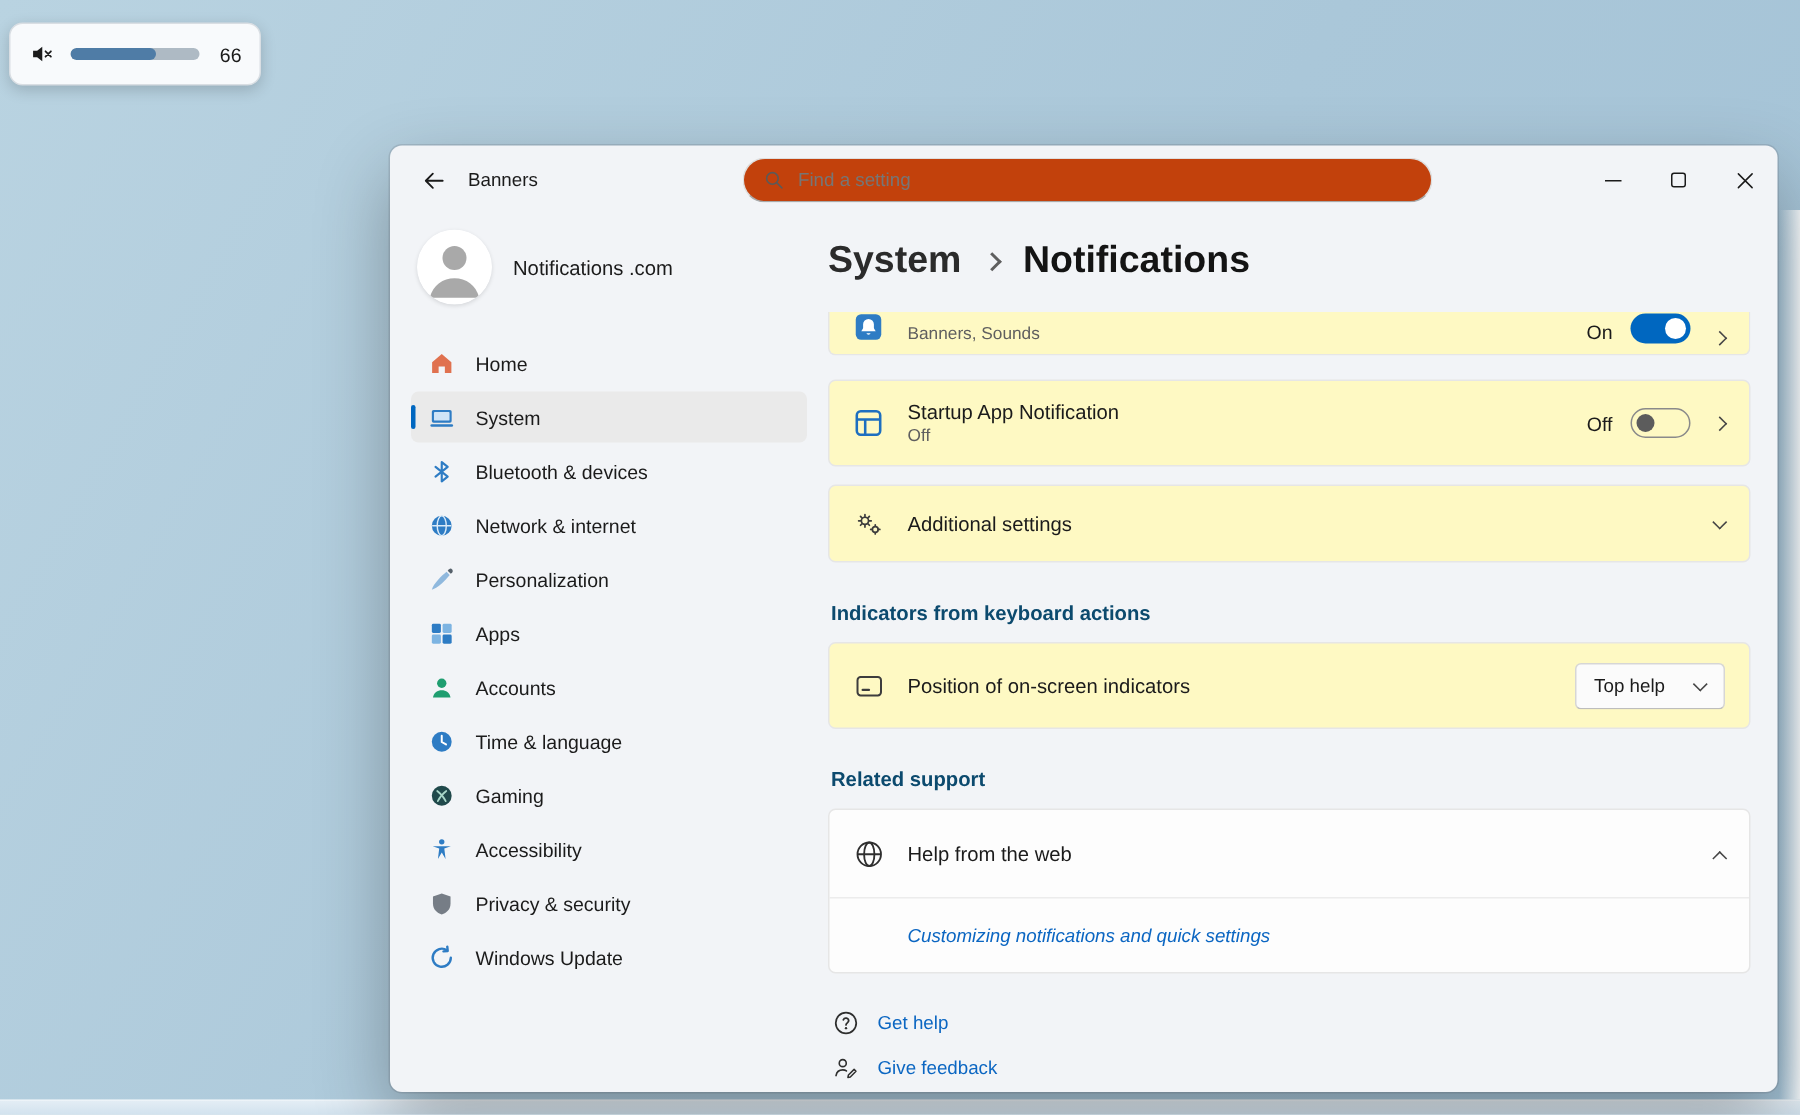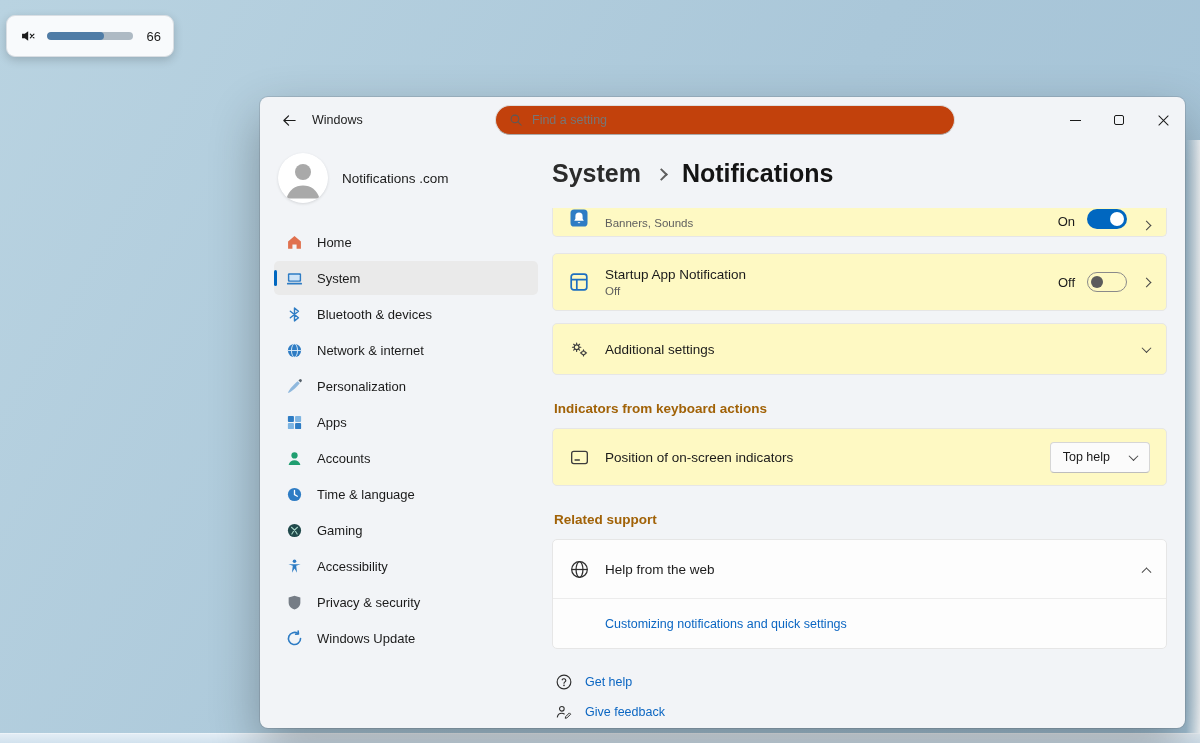--- a/index.html
+++ b/index.html
@@ -104,32 +104,32 @@
   .toggle { width: 40px; height: 20px; border-radius: 10px; position: relative; cursor: pointer; flex: 0 0 40px; }
   .toggle.off { border: 1px solid #8a8a8a; background: transparent; }
   .toggle.off::after { content: ""; position: absolute; left: 3px; top: 3px; width: 12px; height: 12px; border-radius: 50%; background: #5c5c5c; }
   .toggle.on { background: var(--accent, #0067c0); }
   .toggle.on::after { content: ""; position: absolute; right: 3px; top: 3px; width: 14px; height: 14px; border-radius: 50%; background: #ffffff; }
   .chev { display: inline-block; width: 7px; height: 7px; border-right: 1.5px solid #454545; border-bottom: 1.5px solid #454545; }
   .chev.right { transform: rotate(-45deg); margin-left: 16px; }
   .chev.down { transform: rotate(45deg) translate(-1px,-1px); }
   .chev.up { transform: rotate(225deg) translate(-2px,-2px); }
 
-  .section-heading { font-size: 13.5px; font-weight: 700; color: #a16207; margin: 26px 0 12px 2px; }
+  .section-heading { font-size: 13.5px; font-weight: 700; color: #0c4a6e; margin: 26px 0 12px 2px; }
 
   .dropdown {
     display: flex; align-items: center; gap: 20px; height: 31px; padding: 0 12px;
     background: #fbfbfb; border: 1px solid #d6d6d6; border-bottom-color: #bdbdbd;
     border-radius: 4px; font-size: 12.5px; font-family: inherit; color: #1b1b1b; cursor: pointer;
   }
 
   .card-group { background: #fdfdfd; border: 1px solid #e6e6e6; border-radius: 5px; width: 615px; }
   .group-header { display: flex; align-items: center; height: 58px; padding: 0 16px; cursor: pointer; }
   .divider { height: 1px; background: #ececec; }
-  .group-link-row { height: 49px; display: flex; align-items: center; padding-left: 52px; }
+  .group-link-row { height: 49px; display: flex; align-items: center; padding-left: 52px; font-style: italic; }
   a.weblink { font-size: 12.5px; color: var(--link, #0b66c2); text-decoration: none; cursor: pointer; }
 
   .footer-links { margin-top: 24px; display: flex; flex-direction: column; gap: 12px; }
   .footer-link { display: flex; align-items: center; gap: 12px; padding-left: 3px; }
   .footer-icon { width: 18px; height: 18px; display: inline-flex; }
 </style>
 </head>
 <body>
 
 <div class="taskbar-strip"></div>
@@ -151,21 +151,21 @@
 <div class="window">
 
   <div class="titlebar">
     <button class="back-btn">
       <span style="display:inline-flex">
         <svg viewBox="0 0 16 16" width="15" height="15">
             <path d="M14 8H2.5M7 3 2 8l5 5" fill="none" stroke="#1b1b1b" stroke-width="1.3" stroke-linecap="round" stroke-linejoin="round"></path>
           </svg>
       </span>
     </button>
-    <span class="app-title">Windows</span>
+    <span class="app-title">Banners</span>
 
     <div class="searchbox">
       <span style="display:inline-flex">
         <svg viewBox="0 0 16 16" width="14" height="14">
             <circle cx="6.8" cy="6.8" r="4.4" fill="none" stroke="#5a5a5a" stroke-width="1.2"></circle>
             <path d="M10.2 10.2 14 14" stroke="#5a5a5a" stroke-width="1.2" stroke-linecap="round"></path>
           </svg>
       </span>
       <input class="search-input" placeholder="Find a setting" style="">
     </div>

